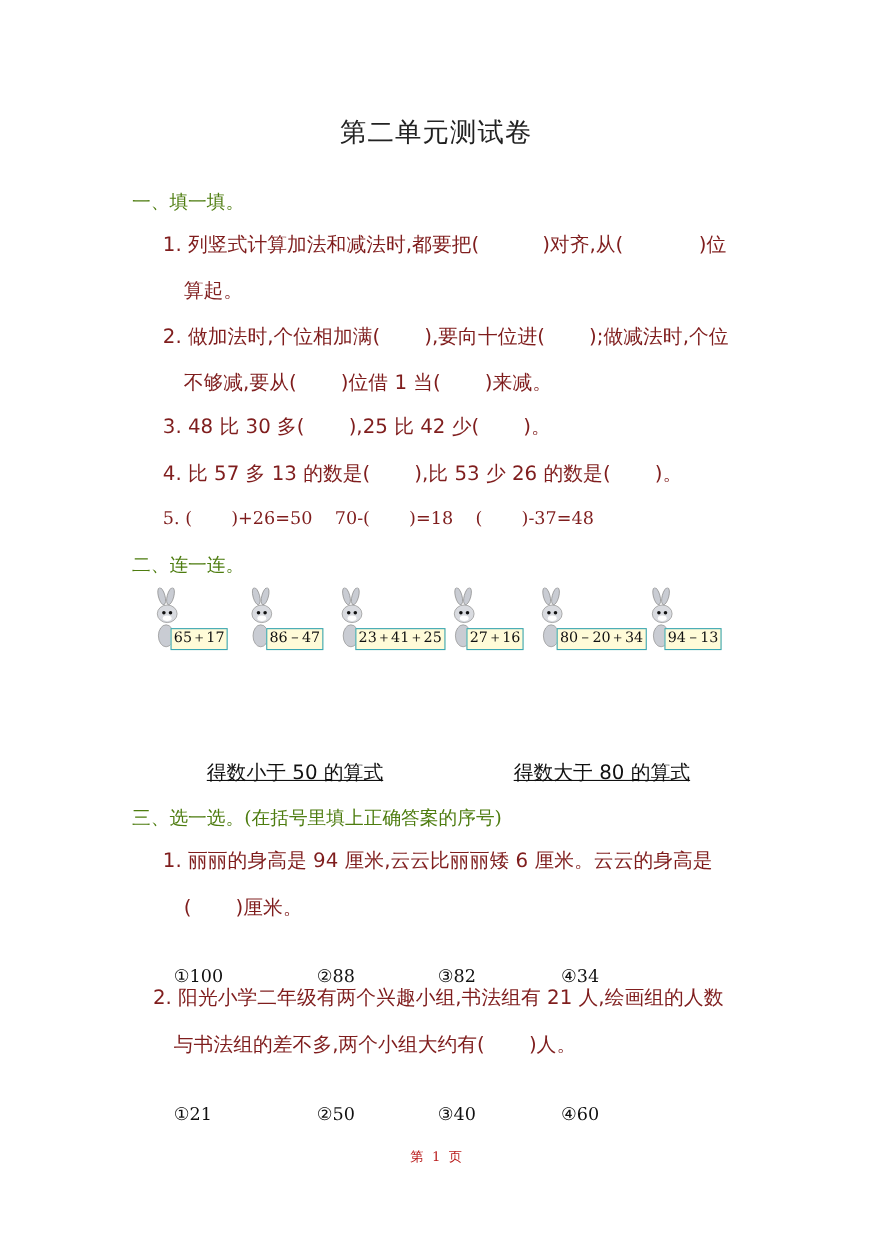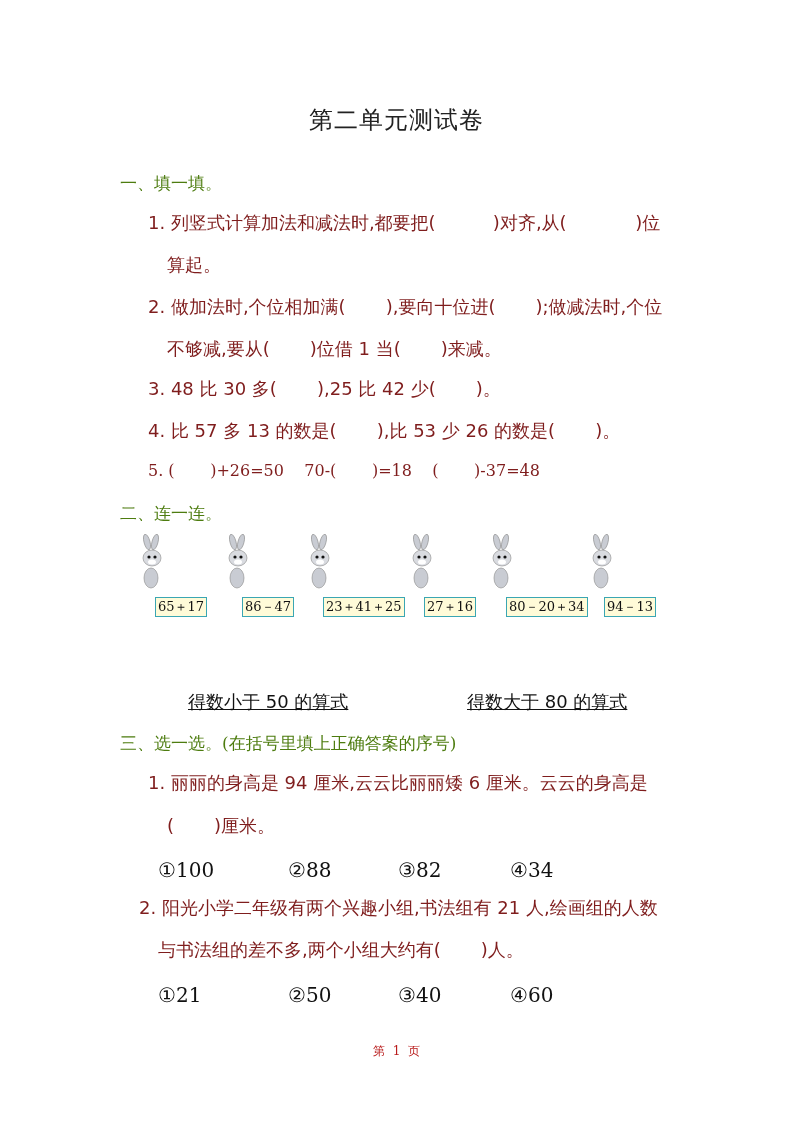--- a/index.html
+++ b/index.html
@@ -36,22 +36,23 @@
     .line {
       position: absolute;
       font-size: 18px;
       white-space: pre;
       color: #7f1d1d;
       line-height: 1;
     }
     .opt {
       position: absolute;
       font-family: "DejaVu Serif", serif;
-      font-size: 20px;
-      white-space: pre;
+      font-size: 16px;
+      white-space: pre;
+      margin-top: 20px;
     }
     .bunny-row {
       position: absolute;
       top: 534px;
       left: 0;
       width: 793px;
       height: 60px;
     }
     .bunny-item {
       position: absolute;
@@ -70,21 +71,20 @@
       top: 37px;
       height: 18px;
       padding: 0 2px;
       background: #fffbd8;
       border: 1px solid #3aa6b3;
       font-family: "DejaVu Serif", serif;
       font-size: 13px;
       line-height: 18px;
       white-space: pre;
       color: #111;
-      margin-top: 26px;
     }
     .category {
       position: absolute;
       top: 690px;
       font-size: 18px;
       white-space: pre;
       text-decoration: underline;
     }
     .footer {
       position: absolute;

